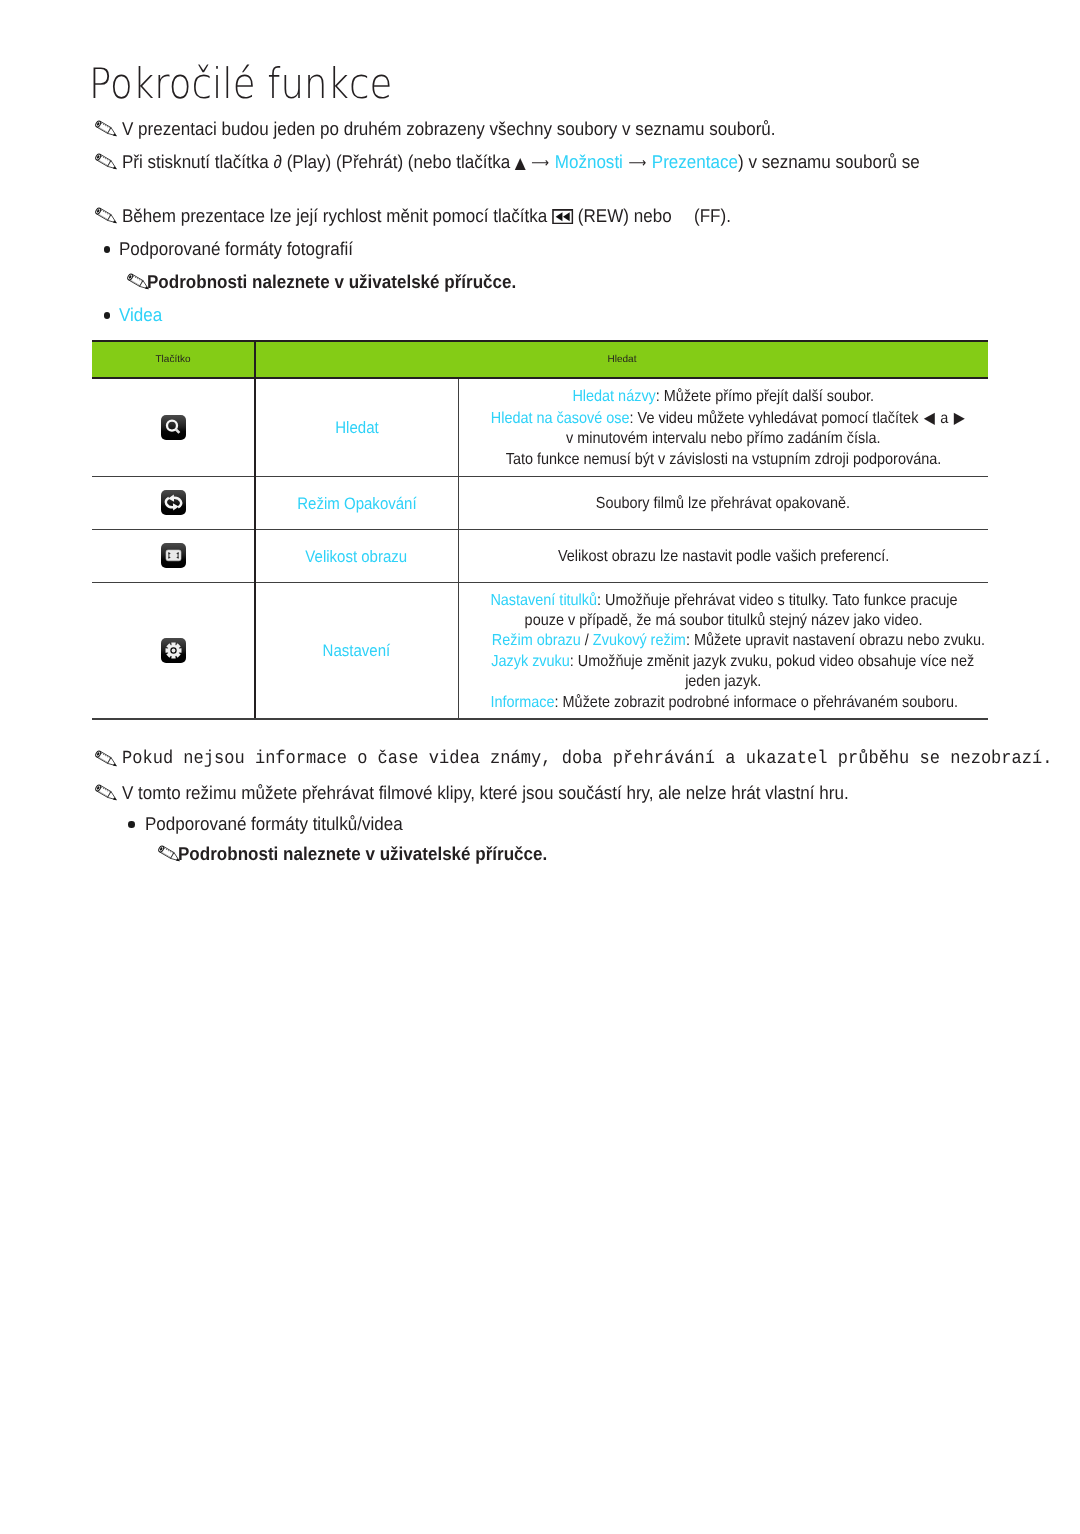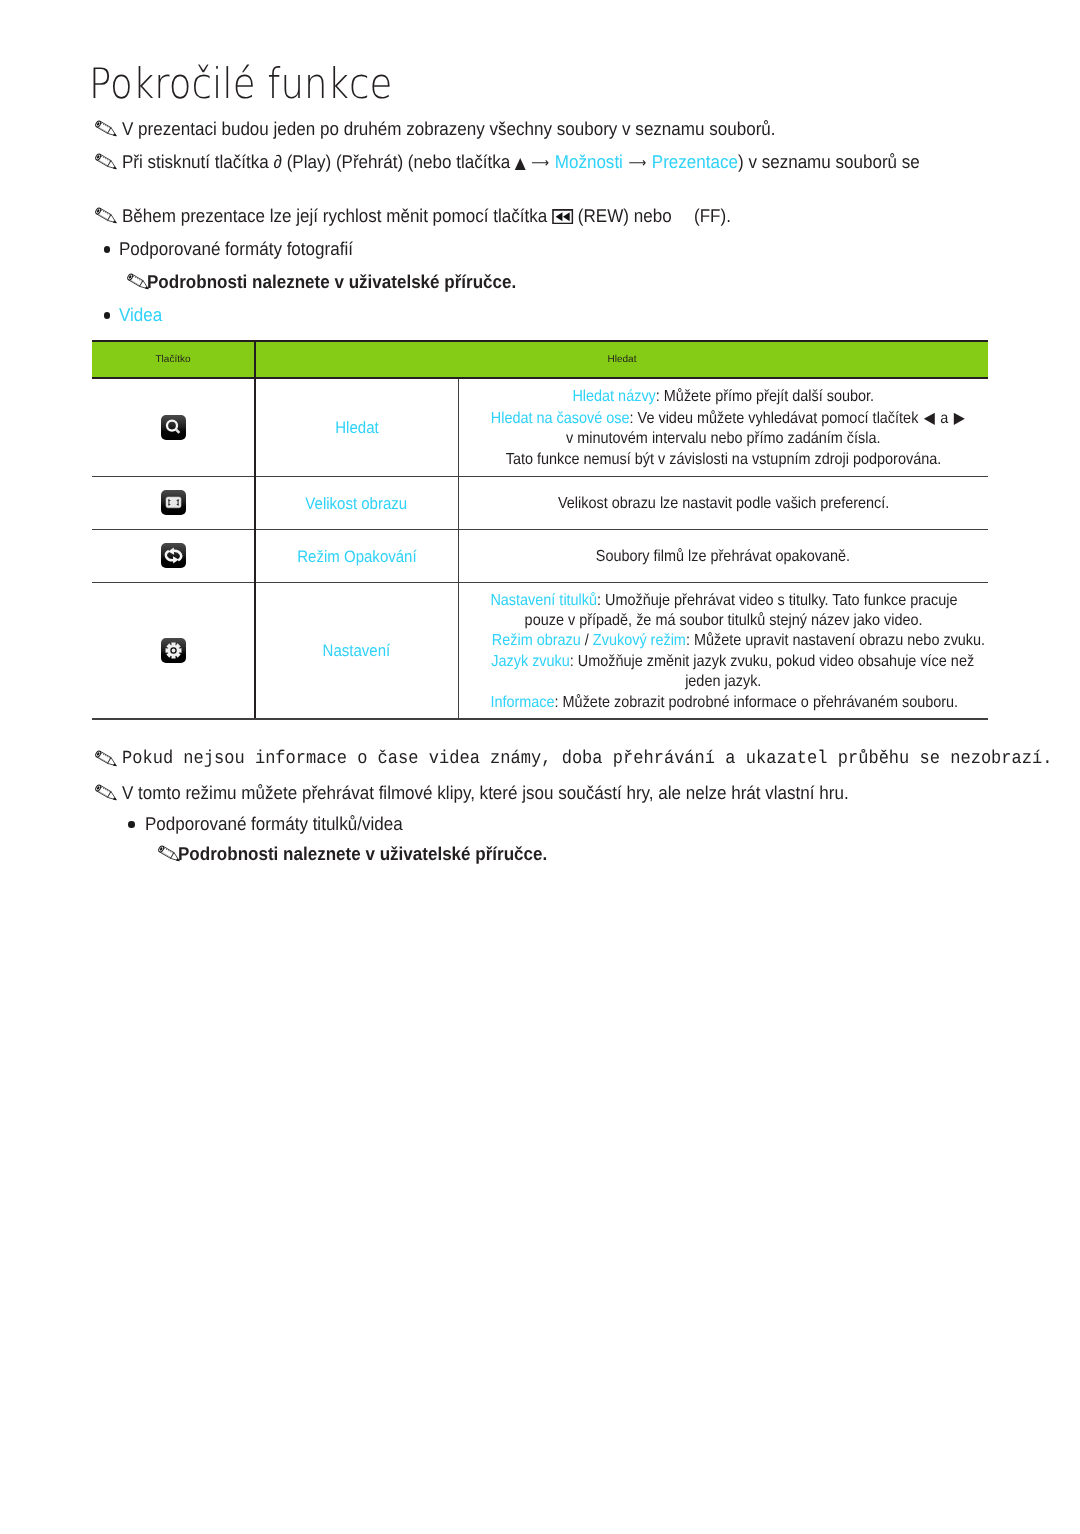--- a/index.html
+++ b/index.html
@@ -192,51 +192,51 @@
           <td class="c2"><span>Hledat</span></td>
           <td class="c3">
             <span class="ln"><span class="inner"><span class="cyan">Hledat názvy</span><span>: Můžete přímo přejít další soubor.</span></span></span>
             <span class="ln"><span class="inner"><span class="cyan">Hledat na časové ose</span><span>: Ve videu můžete vyhledávat pomocí tlačítek</span><span class="sp"> </span><span class="tri">◀</span><span class="sp"> </span><span>a</span><span class="sp"> </span><span class="tri">▶</span></span></span>
             <span class="ln"><span class="inner"><span>v minutovém intervalu nebo přímo zadáním čísla.</span></span></span>
             <span class="ln"><span class="inner"><span>Tato funkce nemusí být v závislosti na vstupním zdroji podporována.</span></span></span>
           </td>
         </tr>
         <tr style="height: 53px;">
           <td class="c1"><span class="keyicon"><svg width="25" height="25" viewBox="0 0 25 25">
+                <g fill="none" stroke="#f5f5f5" stroke-width="2.5">
+                  <path d="M11.8 7.9 A7.2 5.2 0 0 1 17.1 17.3"></path>
+                  <path d="M13.2 17.2 A7.2 5.2 0 0 1 7.9 7.8"></path>
+                </g>
+                <path d="M12.8 4.4 L7.2 8.6 L13.1 11.8 Z" fill="#f5f5f5"></path>
+                <path d="M12.2 20.6 L17.8 16.4 L11.9 13.2 Z" fill="#f5f5f5"></path>
+              </svg></span></td>
+          <td class="c2"><span>Režim Opakování</span></td>
+          <td class="c3">
+            <span class="ln"><span class="inner"><span>Soubory filmů lze přehrávat opakovaně.</span></span></span>
+          </td>
+        </tr>
+        <tr style="height: 53px;">
+          <td class="c1"><span class="keyicon"><svg width="25" height="25" viewBox="0 0 25 25">
                 <rect x="5.0" y="7.0" width="15.0" height="10.8" rx="2" fill="#e9e9e9" stroke="#c4c4c4" stroke-width="0.6"></rect>
                 <g stroke="#2a2a2a" stroke-width="0.95" fill="none">
                   <path d="M7.9 9.6 L7.9 15.3"></path>
                   <path d="M17.1 9.6 L17.1 15.3"></path>
                 </g>
                 <g fill="#2a2a2a">
                   <path d="M7.0 9.3 L9.8 10.2 L7.9 11.4 Z"></path>
                   <path d="M7.0 15.6 L9.8 14.7 L7.9 13.5 Z"></path>
                   <path d="M18.0 9.3 L15.2 10.2 L17.1 11.4 Z"></path>
                   <path d="M18.0 15.6 L15.2 14.7 L17.1 13.5 Z"></path>
                 </g>
               </svg></span></td>
           <td class="c2"><span>Velikost obrazu</span></td>
           <td class="c3">
             <span class="ln"><span class="inner"><span>Velikost obrazu lze nastavit podle vašich preferencí.</span></span></span>
           </td>
         </tr>
-        <tr style="height: 53px;">
-          <td class="c1"><span class="keyicon"><svg width="25" height="25" viewBox="0 0 25 25">
-                <g fill="none" stroke="#f5f5f5" stroke-width="2.5">
-                  <path d="M11.8 7.9 A7.2 5.2 0 0 1 17.1 17.3"></path>
-                  <path d="M13.2 17.2 A7.2 5.2 0 0 1 7.9 7.8"></path>
-                </g>
-                <path d="M12.8 4.4 L7.2 8.6 L13.1 11.8 Z" fill="#f5f5f5"></path>
-                <path d="M12.2 20.6 L17.8 16.4 L11.9 13.2 Z" fill="#f5f5f5"></path>
-              </svg></span></td>
-          <td class="c2"><span>Režim Opakování</span></td>
-          <td class="c3">
-            <span class="ln"><span class="inner"><span>Soubory filmů lze přehrávat opakovaně.</span></span></span>
-          </td>
-        </tr>
         <tr style="height: 136px;">
           <td class="c1"><span class="keyicon"><svg width="25" height="25" viewBox="0 0 25 25">
                 <path fill="#f0f0f0" d="M10.29 4.50L14.71 4.50L14.40 6.97A5.85 5.85 0 0 1 15.07 7.25L16.59 5.28L19.72 8.41L17.75 9.93A5.85 5.85 0 0 1 18.03 10.60L20.50 10.29L20.50 14.71L18.03 14.40A5.85 5.85 0 0 1 17.75 15.07L19.72 16.59L16.59 19.72L15.07 17.75A5.85 5.85 0 0 1 14.40 18.03L14.71 20.50L10.29 20.50L10.60 18.03A5.85 5.85 0 0 1 9.93 17.75L8.41 19.72L5.28 16.59L7.25 15.07A5.85 5.85 0 0 1 6.97 14.40L4.50 14.71L4.50 10.29L6.97 10.60A5.85 5.85 0 0 1 7.25 9.93L5.28 8.41L8.41 5.28L9.93 7.25A5.85 5.85 0 0 1 10.60 6.97Z"></path>
                 <circle cx="12.5" cy="12.5" r="3.2" fill="#0a0a0a"></circle>
                 <circle cx="12.5" cy="12.5" r="1.9" fill="#e8e8e8"></circle>
               </svg></span></td>
           <td class="c2"><span>Nastavení</span></td>
           <td class="c3">
             <span class="ln"><span class="inner"><span class="cyan">Nastavení titulků</span><span>: Umožňuje přehrávat video s titulky. Tato funkce pracuje</span></span></span>
             <span class="ln"><span class="inner"><span>pouze v případě, že má soubor titulků stejný název jako video.</span></span></span>

